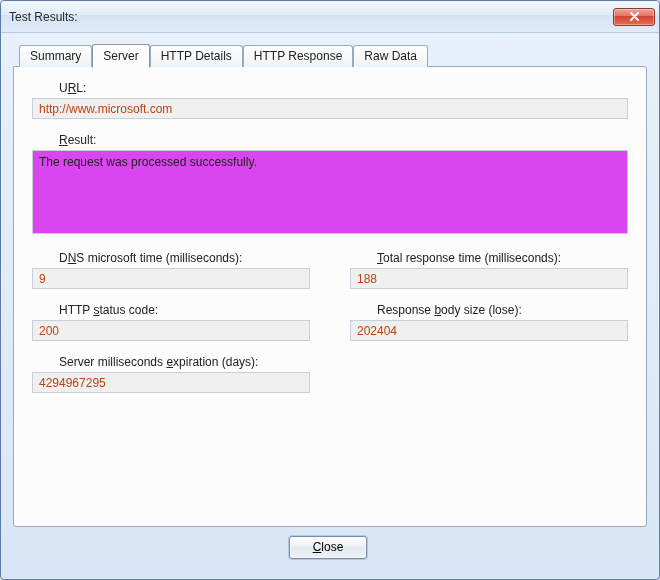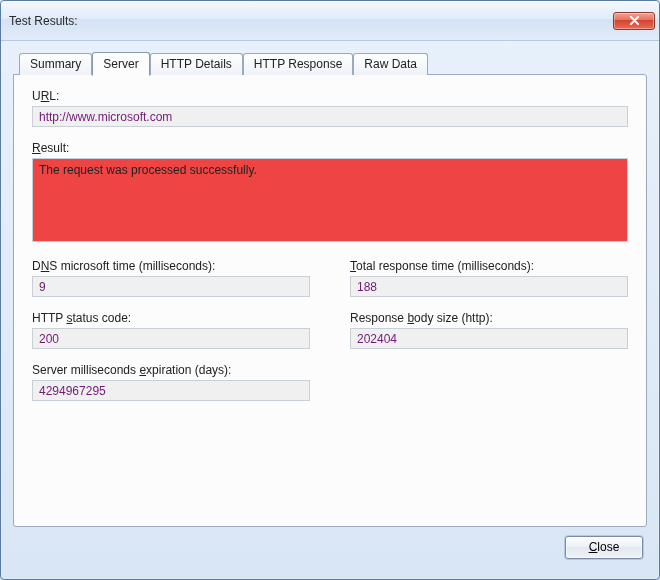--- a/index.html
+++ b/index.html
@@ -16,21 +16,21 @@
     width: 660px;
     height: 580px;
     border: 1px solid #5b7aa3;
     background: linear-gradient(to bottom, #e8f1fb 0%, #d9e6f5 100%);
     display: flex;
     flex-direction: column;
     border-radius: 4px;
     box-shadow: inset 0 0 0 1px #fff3;
   }
   .titlebar {
-    height: 40px;
+    height: 32px;
     display: flex;
     align-items: center;
     padding: 0 4px 0 8px;
     background: linear-gradient(to bottom, #f3f8fe 0%, #e1ecf9 45%, #d3e2f4 46%, #e1ecf9 100%);
     border-bottom: 1px solid #b7c9e0;
     border-radius: 4px 4px 0 0;
   }
   .titlebar .title {
     flex: 1;
     color: #2a2a2a;
@@ -90,58 +90,59 @@
     background: #fcfcfc;
     border-radius: 0 3px 3px 3px;
     padding: 14px 18px 10px 18px;
     position: relative;
     z-index: 1;
   }
   .field-label {
     color: #222;
     margin-bottom: 3px;
     font-size: 12px;
+    margin-left: 27px;
   }
   .field-label .ul { text-decoration: underline; }
   .ro-input {
     width: 100%;
     border: 1px solid #c9cfd6;
     background: #f0f0f0;
     padding: 3px 6px;
-    color: #701a75;
+    color: #c2410c;
     font-family: inherit;
     font-size: 12px;
     height: 21px;
     line-height: 14px;
   }
   .ro-textarea {
     width: 100%;
     height: 84px;
     border: 1px solid #c9cfd6;
-    background: #ef4444;
+    background: #d946ef;
     padding: 4px 6px;
     color: #222;
     font-family: inherit;
     font-size: 12px;
     resize: none;
     overflow: auto;
   }
   .section { margin-bottom: 14px; }
   .two-col {
     display: flex;
     gap: 40px;
   }
   .two-col .col { flex: 1; }
   .col .ro-input { width: 100%; }
   .single-col { width: calc(50% - 20px); }
   .footer {
     height: 40px;
     display: flex;
     align-items: center;
-    justify-content: flex-end;
+    justify-content: center;
     padding-right: 4px;
   }
   .btn {
     min-width: 78px;
     height: 23px;
     border: 1px solid #7a8aa0;
     border-radius: 3px;
     background: linear-gradient(to bottom, #fdfdfe 0%, #eef2f7 45%, #e2e8f0 46%, #eef2f7 100%);
     font-family: inherit;
     font-size: 12px;
@@ -194,21 +195,21 @@
           <input class="ro-input" readonly="" value="188" style="">
         </div>
       </div>
 
       <div class="section two-col">
         <div class="col">
           <div class="field-label"><span>HTTP </span><span class="ul">s</span><span>tatus code:</span></div>
           <input class="ro-input" readonly="" value="200" style="">
         </div>
         <div class="col">
-          <div class="field-label"><span>Response </span><span class="ul">b</span><span>ody size (http):</span></div>
+          <div class="field-label"><span>Response </span><span class="ul">b</span><span>ody size (lose):</span></div>
           <input class="ro-input" readonly="" value="202404" style="">
         </div>
       </div>
 
       <div class="section single-col">
         <div class="field-label"><span>Server milliseconds </span><span class="ul">e</span><span>xpiration (days):</span></div>
         <input class="ro-input" readonly="" value="4294967295" style="">
       </div>
 
     </div>

